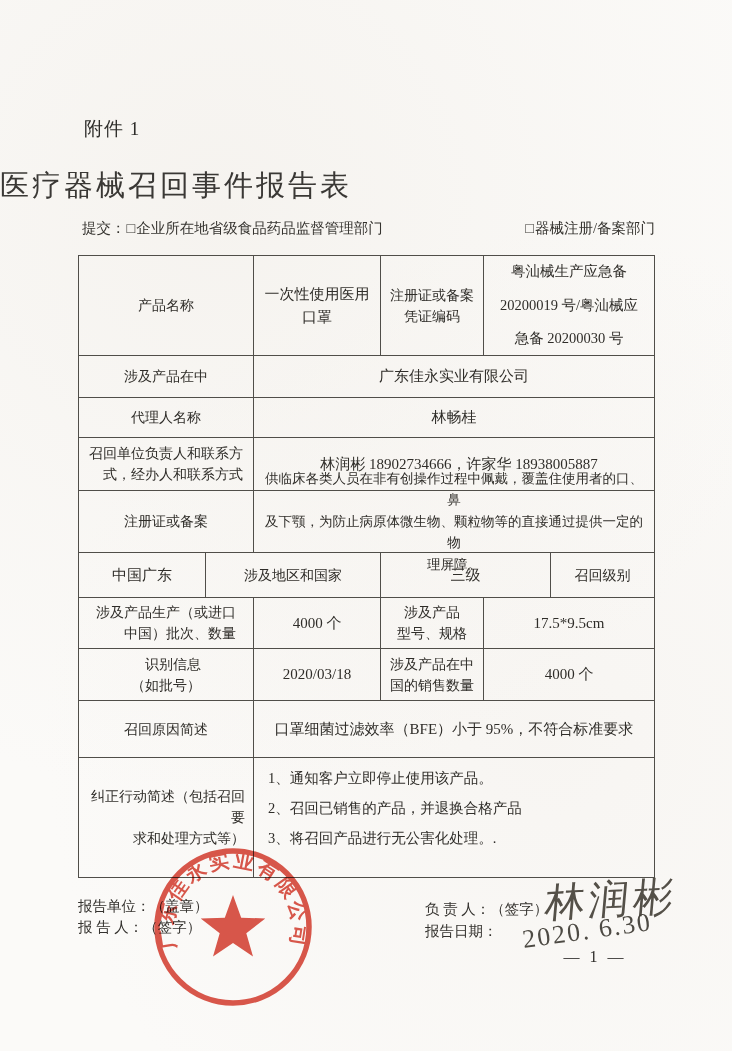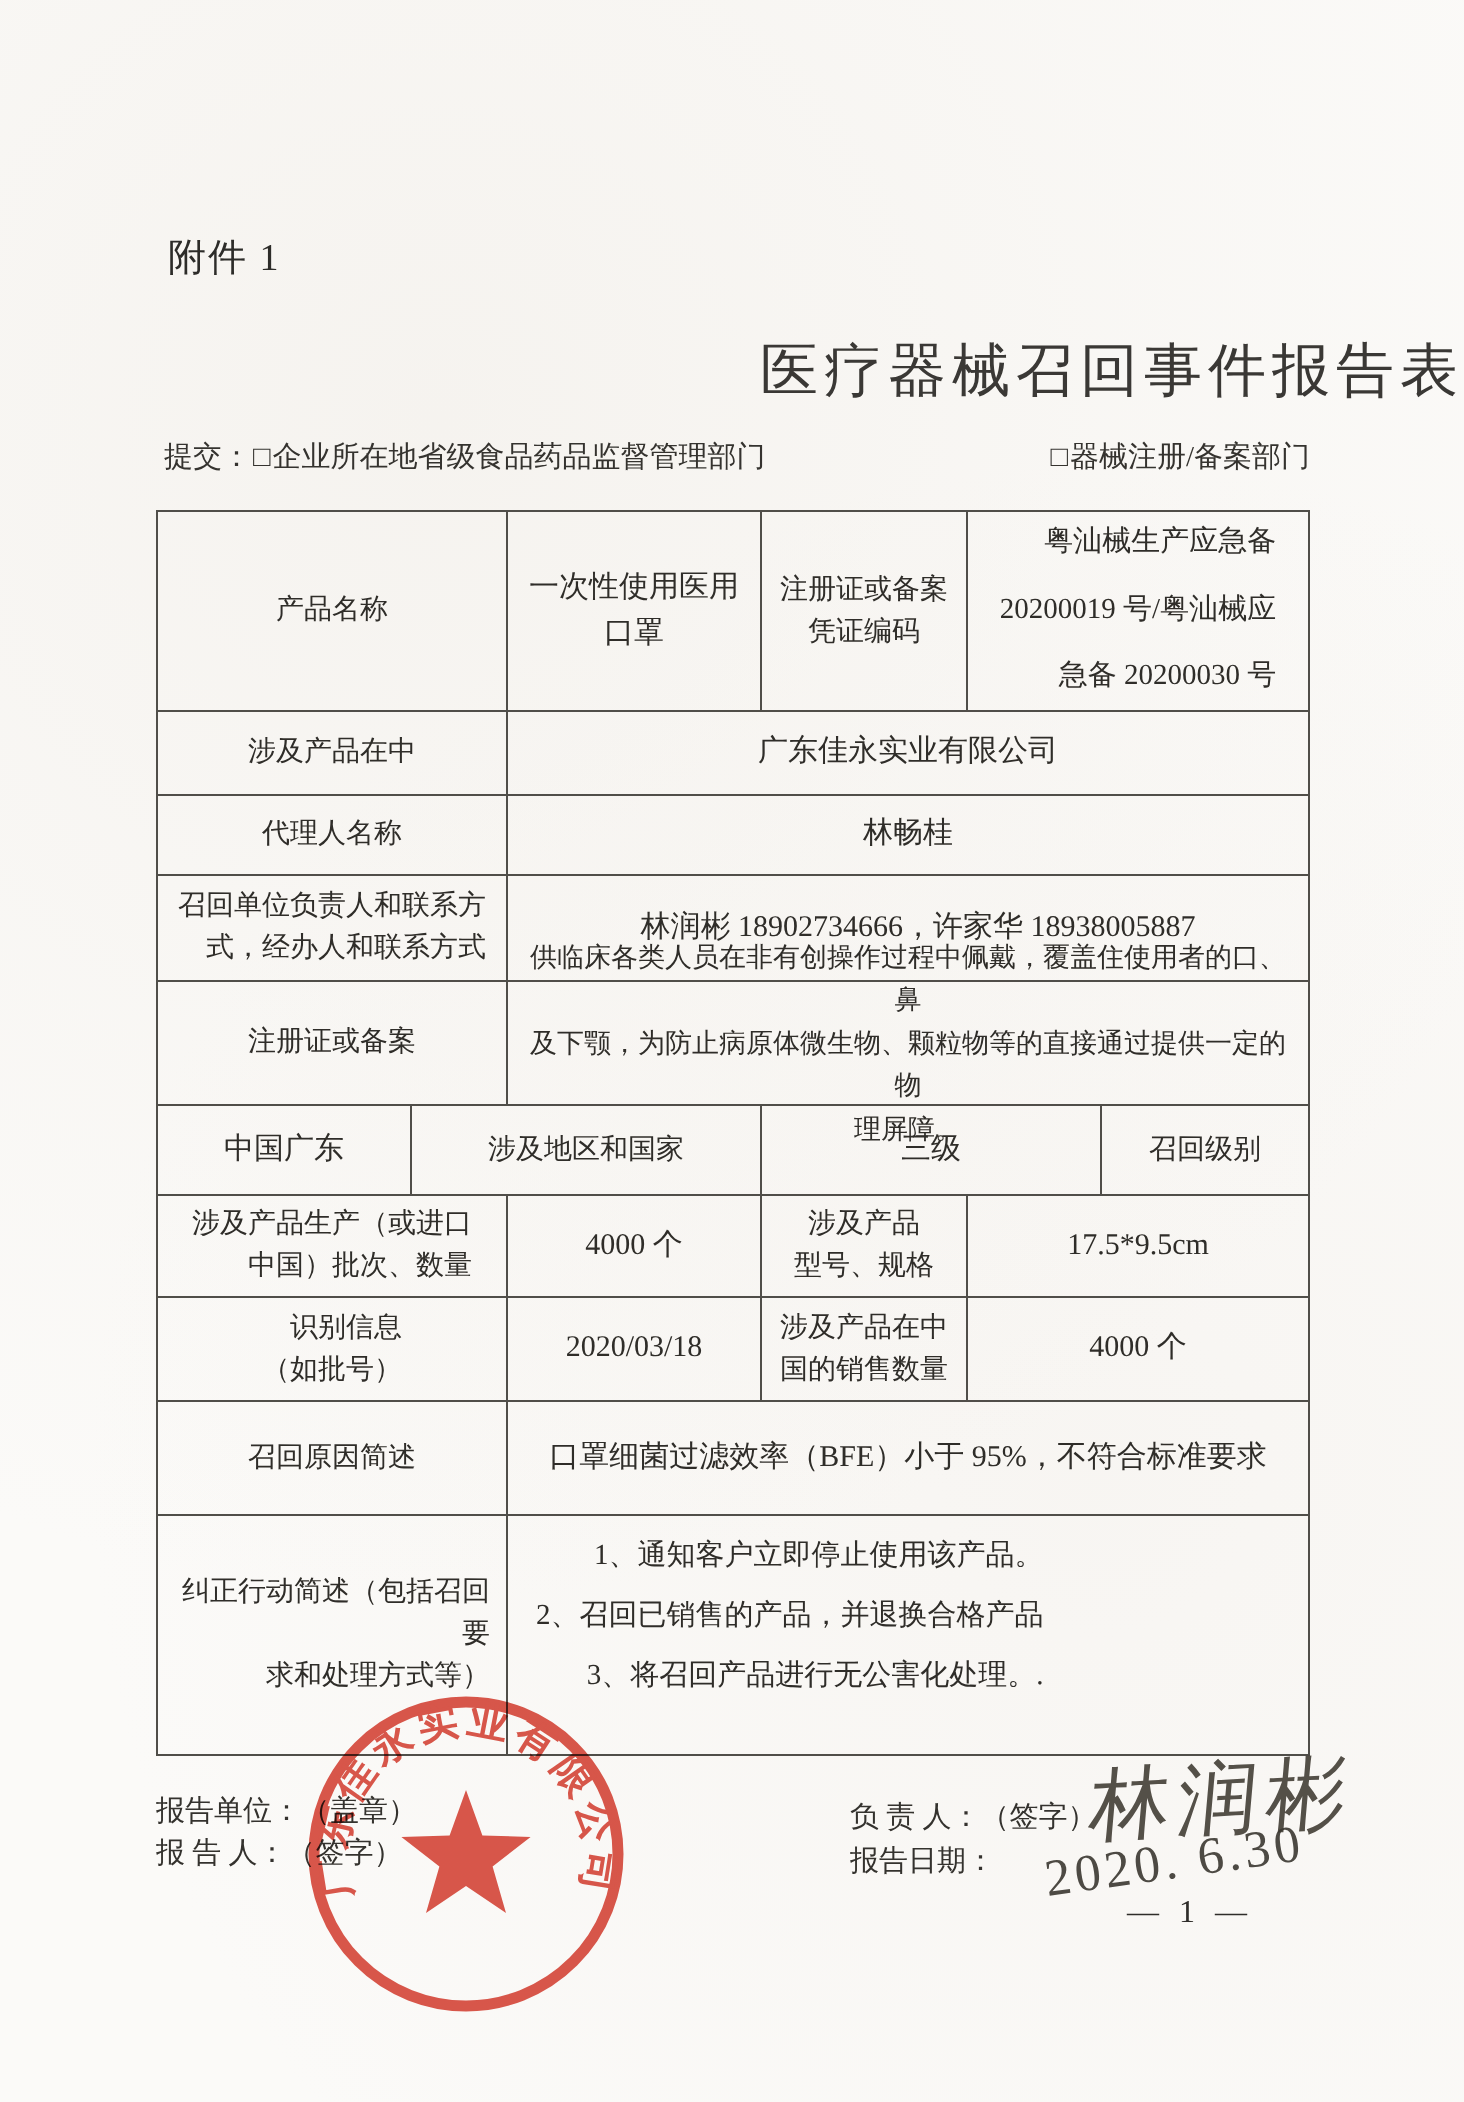--- a/index.html
+++ b/index.html
@@ -8,48 +8,48 @@
     width:732px;height:1051px;
     margin:0 auto;
     background:#fbfaf8;
     background-image:radial-gradient(circle at 30% 20%, rgba(240,236,230,.5), transparent 60%),
                      radial-gradient(circle at 75% 70%, rgba(242,238,233,.4), transparent 55%);
     font-family:"Liberation Serif","DejaVu Serif",serif;
     color:#2d2c29;
     overflow:hidden;
   }
   .attachment{position:absolute;left:84px;top:116px;font-size:19px;letter-spacing:1px;}
-  .title{position:absolute;left:0;right:0;top:166px;margin:0;text-align:right;
+  .title{position:absolute;left:0;right:0;top:166px;margin:0;text-align:left;
          font-size:29px;font-weight:500;letter-spacing:3px;color:#3a3835;}
   .submit-line{position:absolute;left:82px;right:77px;top:219px;display:flex;
                justify-content:space-between;font-size:14.5px;color:#35332f;}
   .submit-line .cb{margin:0 1px;}
 
   
   .ftable{position:absolute;left:78px;top:255px;width:577px;
           border:1px solid #504e49;box-sizing:border-box;}
   .trow{display:flex;border-bottom:1px solid #504e49;box-sizing:border-box;}
   .trow:last-child{border-bottom:none;}
   .cell{display:flex;align-items:center;justify-content:center;text-align:center;
         border-right:1px solid #504e49;box-sizing:border-box;
         padding:3px 8px;font-size:14px;line-height:1.5;color:#2f2d29;}
   .cell:last-child{border-right:none;}
   .c1{width:175px;flex:none;text-align:right;}
   .c2{width:127px;flex:none;}
   .c3{width:103px;flex:none;}
-  .c4{flex:1;text-align:right;}
+  .c4{flex:1;}
   .cv{flex:1;}
   .r1{height:100px;}.r2{height:42px;}.r3{height:40px;}.r4{height:53px;gap:10px;}
   .r5{height:62px;}.r6{height:45px;}.r7{height:51px;}.r8{height:52px;}
   .r9{height:57px;}.r10{height:119px;}
   .pre{white-space:pre-line;}
   .lh-tall{line-height:2.3;font-size:14.5px;}
   .val{font-size:15px;}
   .small{font-size:13.5px;line-height:1.6;}
-  .left-list{justify-content:flex-start;text-align:right;line-height:2.05;
+  .left-list{justify-content:flex-start;text-align:left;line-height:2.05;
              padding-left:14px;padding-bottom:20px;font-size:14.5px;}
 
   
   .footer-left{position:absolute;left:78px;top:896px;font-size:14.5px;line-height:21px;color:#34322e;}
   .footer-right{position:absolute;left:425px;top:898px;font-size:14.5px;line-height:22px;color:#34322e;}
   .signature{position:absolute;left:545px;top:872px;font-size:40px;color:#47423a;
              transform:rotate(-3deg) skewX(-8deg);letter-spacing:4px;opacity:.92;
              font-family:"DejaVu Serif",serif;}
   .hand-date{position:absolute;left:522px;top:916px;font-size:26px;color:#3b3831;
              transform:rotate(-8deg);letter-spacing:2px;opacity:.9;}

